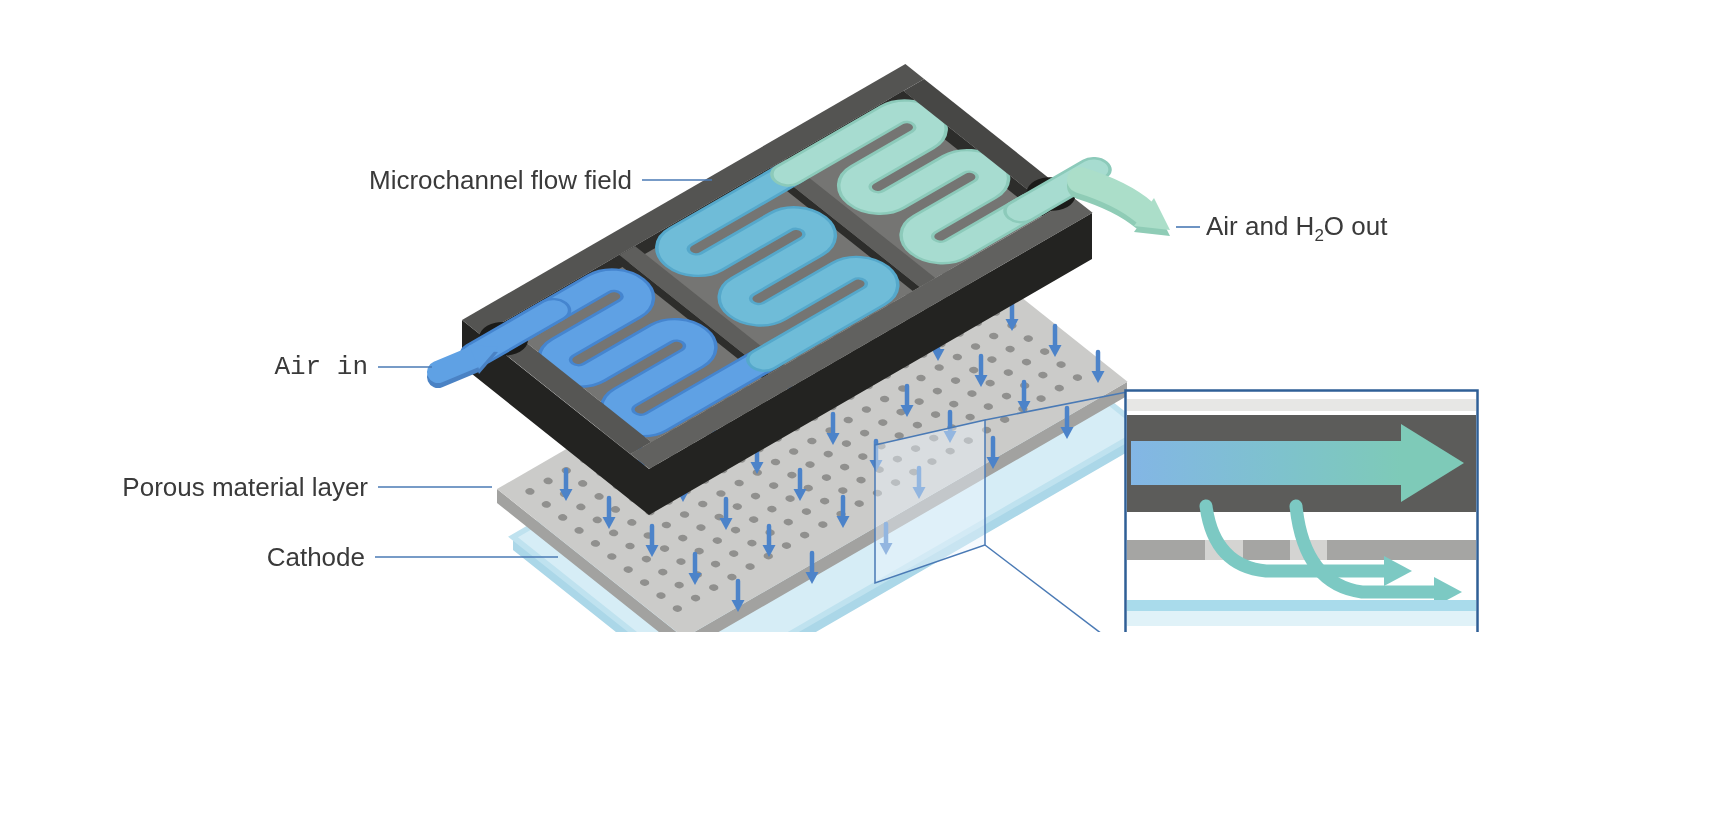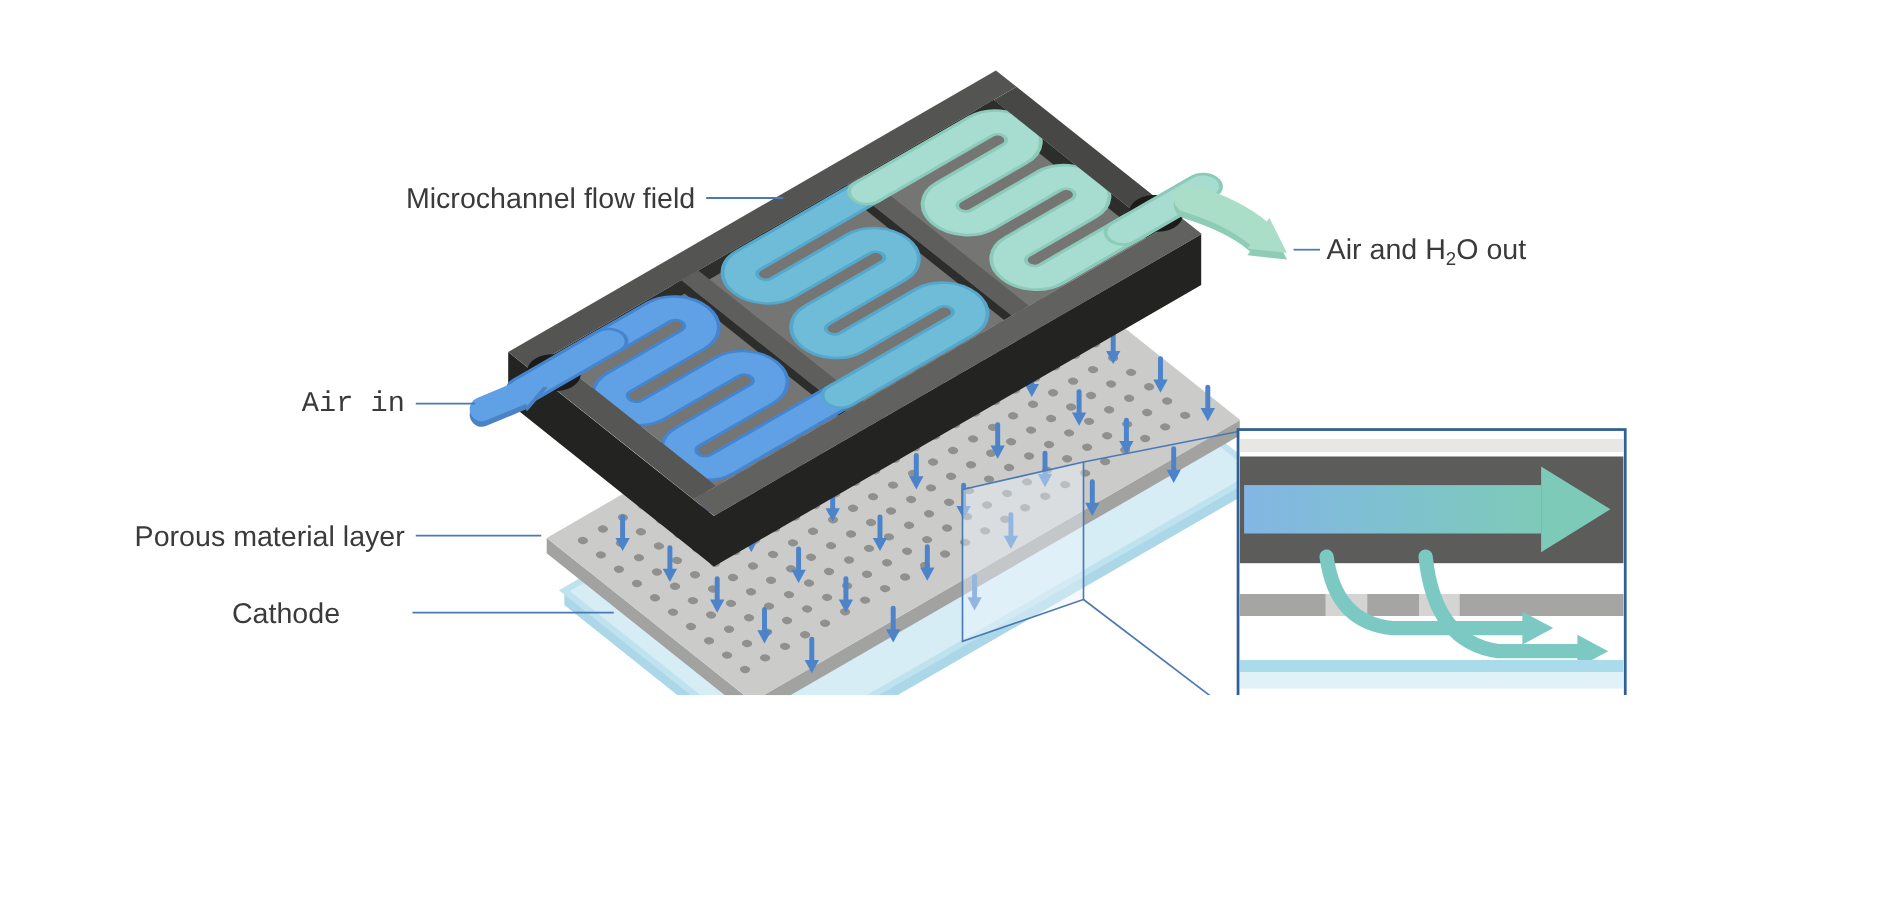--- a/index.html
+++ b/index.html
@@ -448,15 +448,15 @@
 </svg>
 
 <div class="label r" style="left:332px;top:165px;width:300px;">Microchannel flow field</div>
 
 <div class="label" style="left:1206px;top:211px;"><span>Air and H</span><span class="sub">2</span><span>O out</span></div>
 
 <div class="label r" style="left:268px;top:352px;width:100px;font-family:Liberation Mono, monospace;">Air in</div>
 
 <div class="label r" style="left:88px;top:472px;width:280px;">Porous material layer</div>
 
-<div class="label r" style="left:155px;top:542px;width:210px;text-align:center;">Cathode</div>
+<div class="label r" style="left:155px;top:542px;width:210px;">Cathode</div>
 
 </div>
 
 </body></html>

